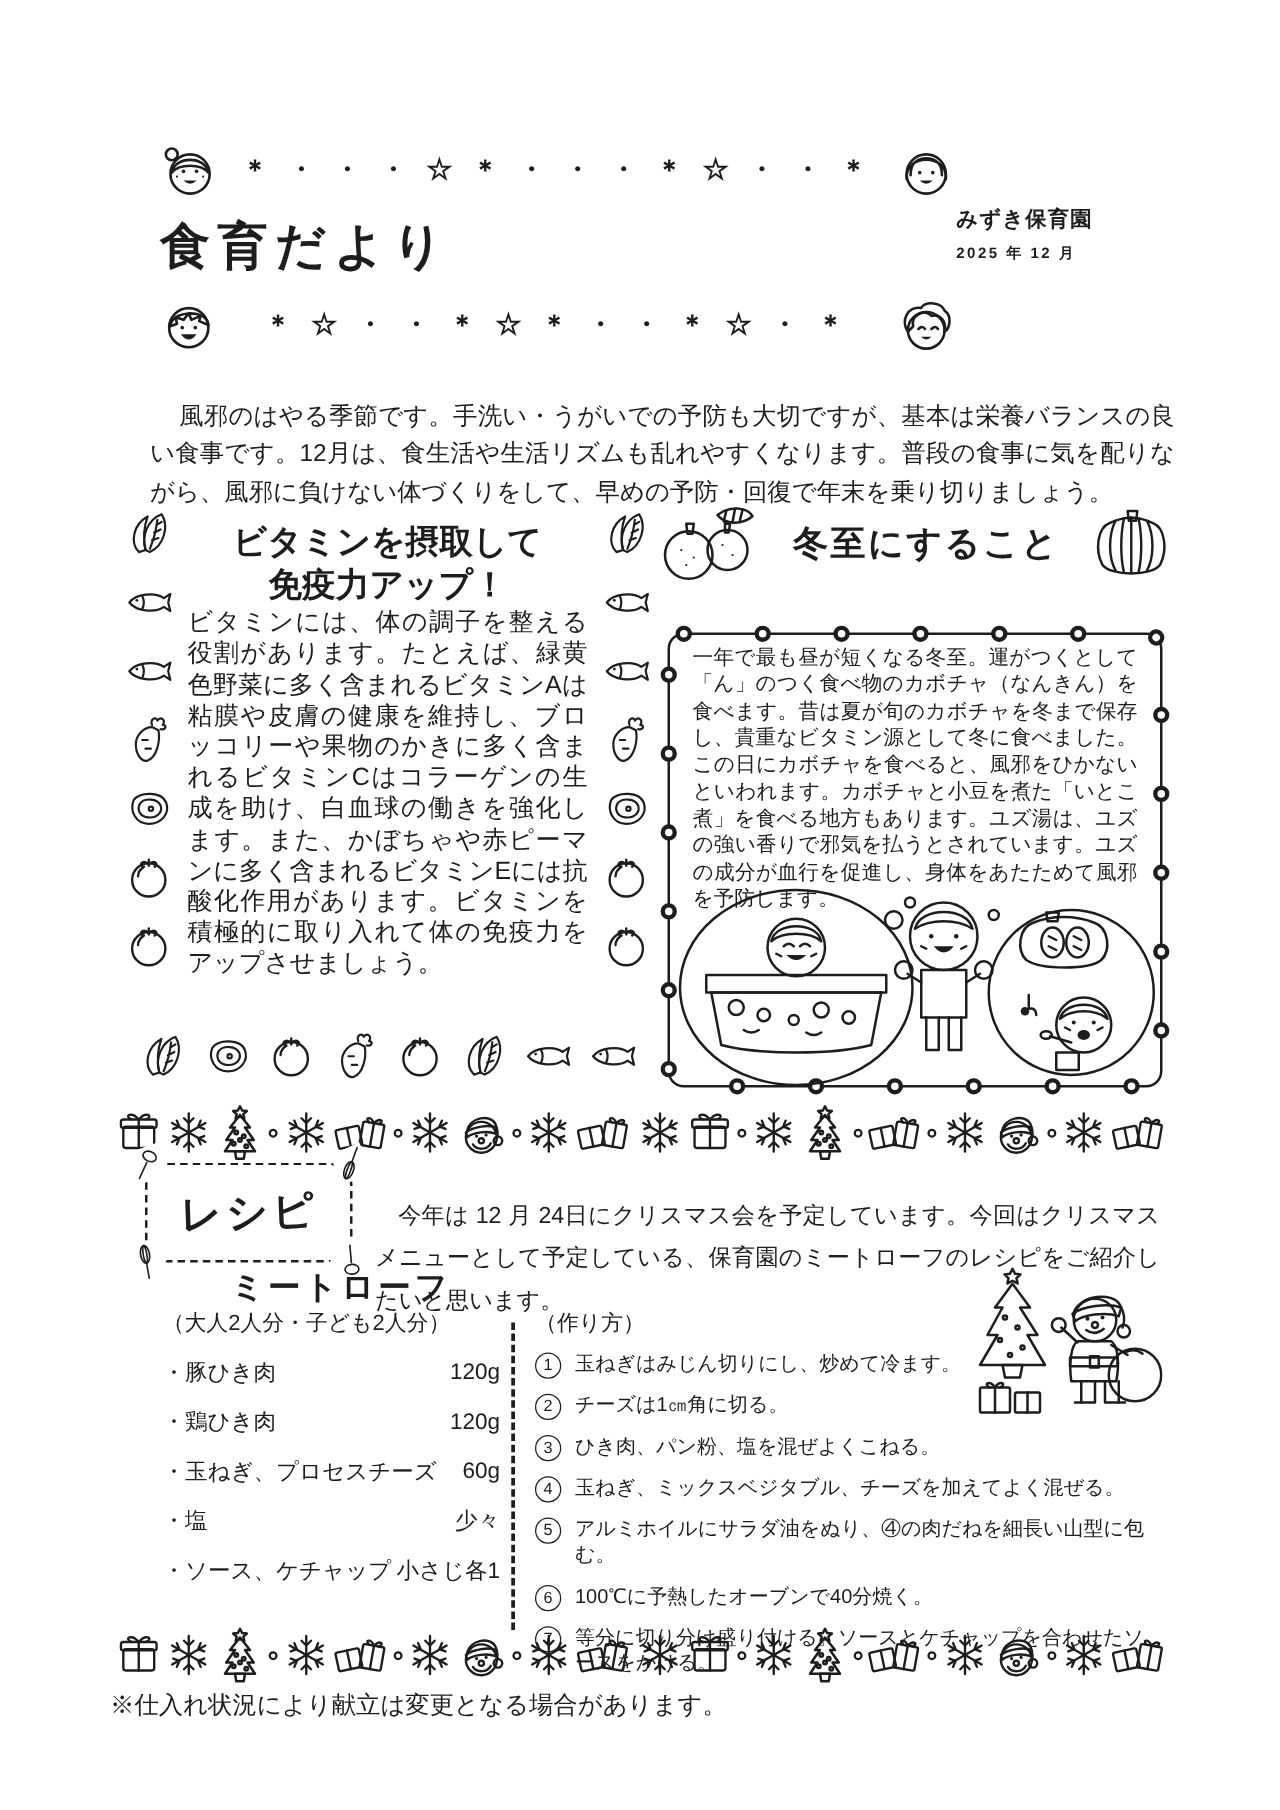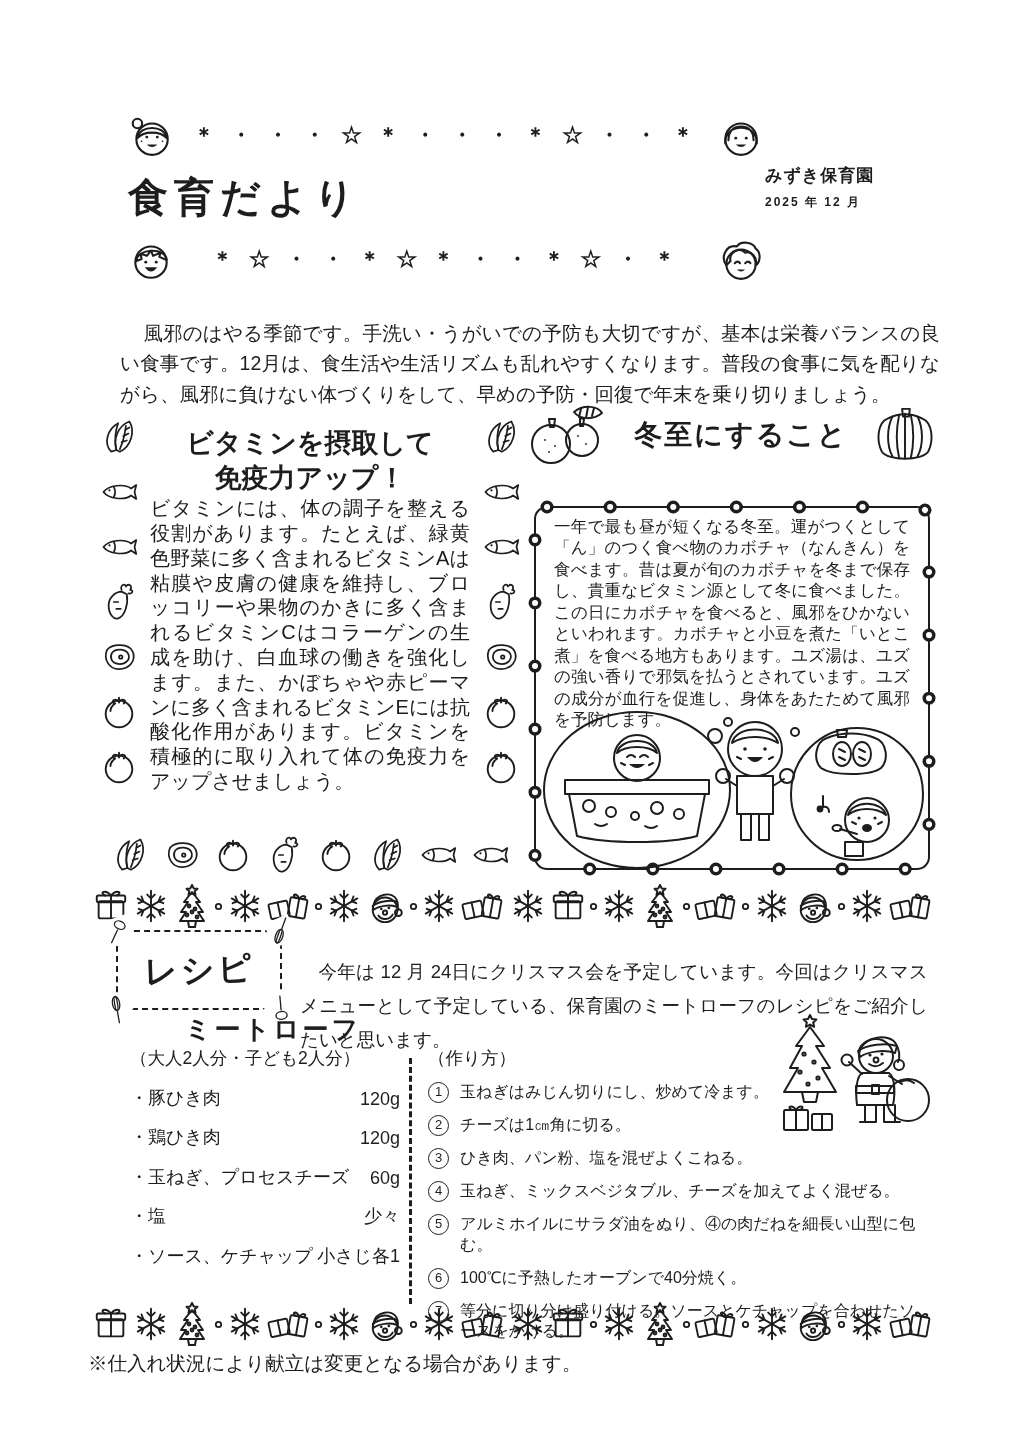--- a/index.html
+++ b/index.html
@@ -21,21 +21,21 @@
 
   .school-info{position:absolute;left:765px;top:164px;width:190px;text-align:left;font-weight:bold;}
   .school-name{font-size:17px;letter-spacing:1px;}
   .school-date{font-size:12px;margin-top:7px;letter-spacing:2px;}
 
   
   .intro{position:absolute;left:120px;top:298px;width:820px;font-size:19.5px;
          line-height:1.58;text-indent:1.2em;text-align:justify;}
 
   
-  .vitamin{position:absolute;left:94px;top:412px;width:432px;height:474px;
+  .vitamin{position:absolute;left:94px;top:402px;width:432px;height:474px;
            display:flex;flex-direction:column;gap:28px;}
   .v-main{display:flex;flex:1;}
   .v-side{width:50px;display:flex;flex-direction:column;align-items:center;
           justify-content:space-between;padding:6px 0 10px;}
   .v-center{flex:1;padding:0 6px;}
   .v-heading{font-size:27px;font-weight:800;text-align:center;line-height:1.3;margin-top:14px;}
   .v-body{font-size:20px;line-height:1.24;margin-top:0;text-align:justify;}
   .v-bottom{height:62px;display:flex;align-items:center;justify-content:space-evenly;padding:0 4px;}
 
   
@@ -70,21 +70,21 @@
   .u-bl{left:-14px;bottom:-14px;transform:rotate(215deg);}
   .u-br{right:-14px;bottom:-14px;transform:rotate(130deg);}
 
   .recipe-intro{position:absolute;left:300px;top:936px;width:628px;font-size:18.5px;
                 line-height:1.85;text-indent:1em;text-align:justify;}
   .recipe-title{position:absolute;left:128px;top:1012px;width:290px;text-align:center;
                 font-size:26px;font-weight:800;letter-spacing:3px;}
 
   .ingredients{position:absolute;left:130px;top:1046px;width:270px;}
   .servings{font-size:17.5px;}
-  .ing-row{display:flex;justify-content:space-between;align-items:flex-end;margin-top:15.5px;font-size:18px;}
+  .ing-row{display:flex;justify-content:space-between;align-items:center;margin-top:15.5px;font-size:18px;}
   .ing-amt{white-space:nowrap;}
 
   .divider{position:absolute;left:409px;top:1058px;height:246px;border-left:3.5px dashed #1d1d1d;}
 
   .steps{position:absolute;left:428px;top:1046px;width:502px;}
   .steps-label{font-size:17.5px;}
   .step{display:flex;align-items:flex-start;margin-top:12px;font-size:16px;line-height:1.3;}
   .step-num{flex:0 0 21px;width:21px;height:21px;border:1.5px solid #1d1d1d;border-radius:50%;
             font-size:13px;display:flex;align-items:center;justify-content:center;margin-right:11px;margin-top:0px;}
   .step-text{flex:1;}

